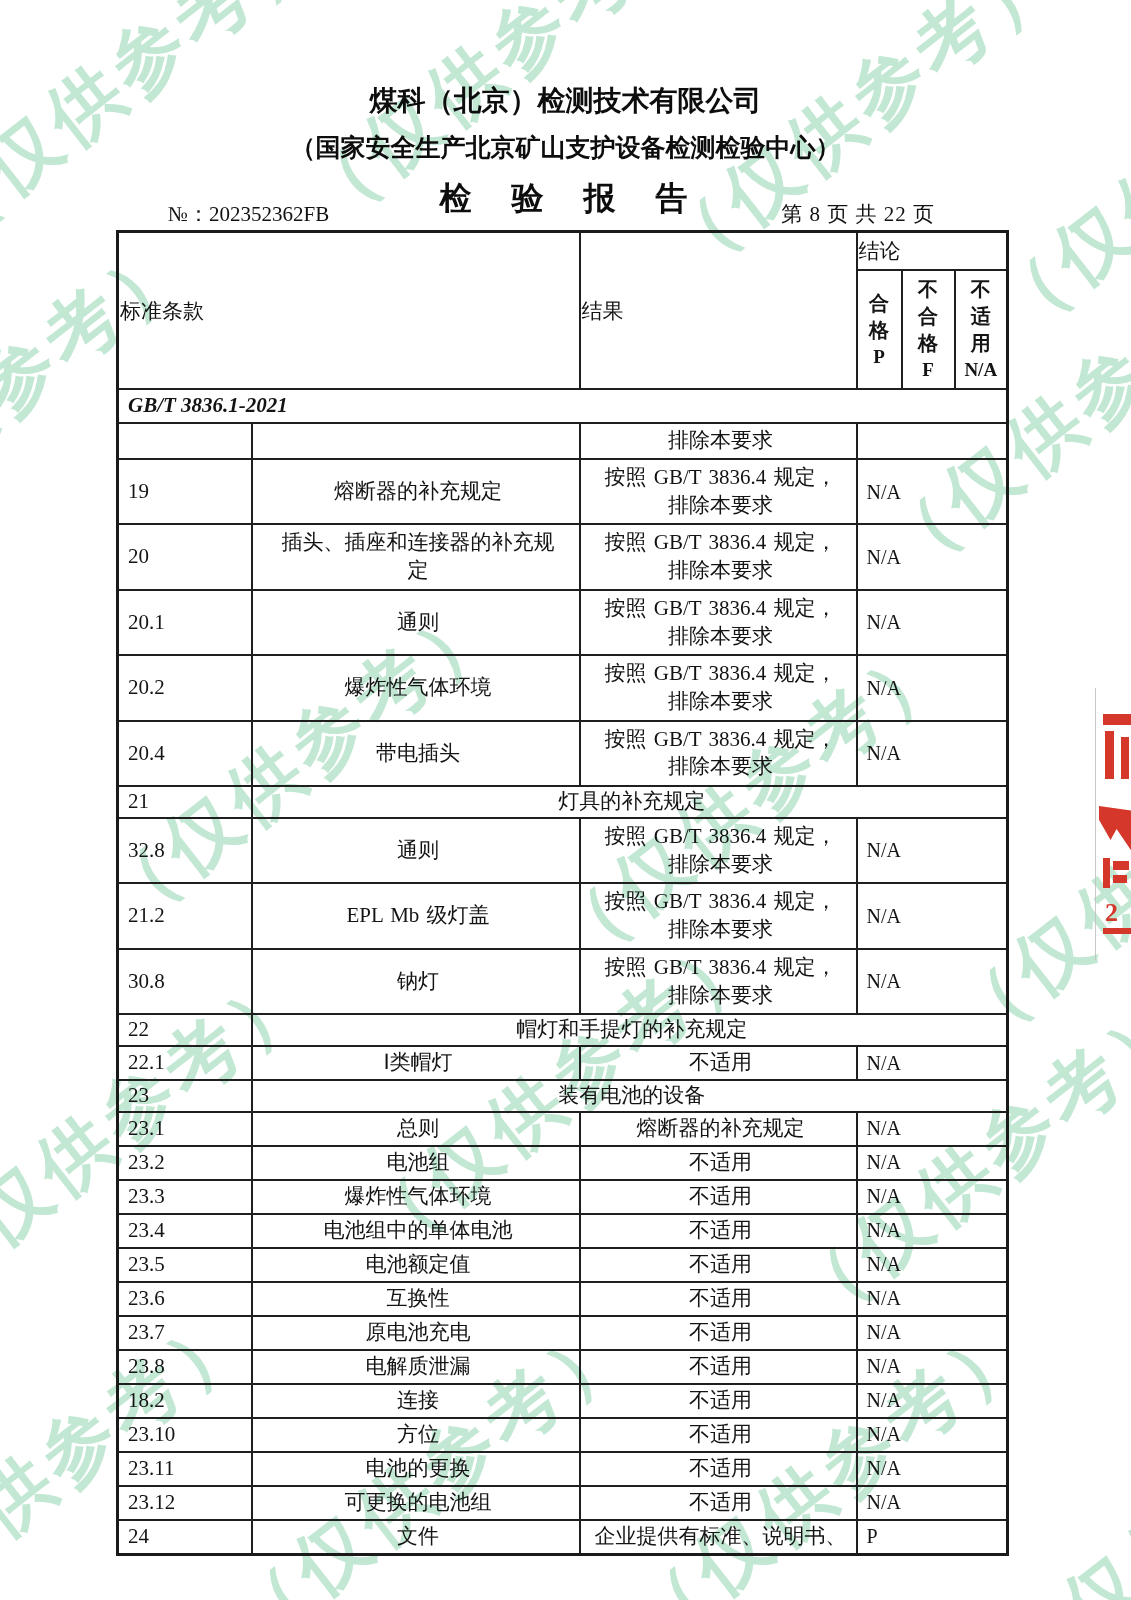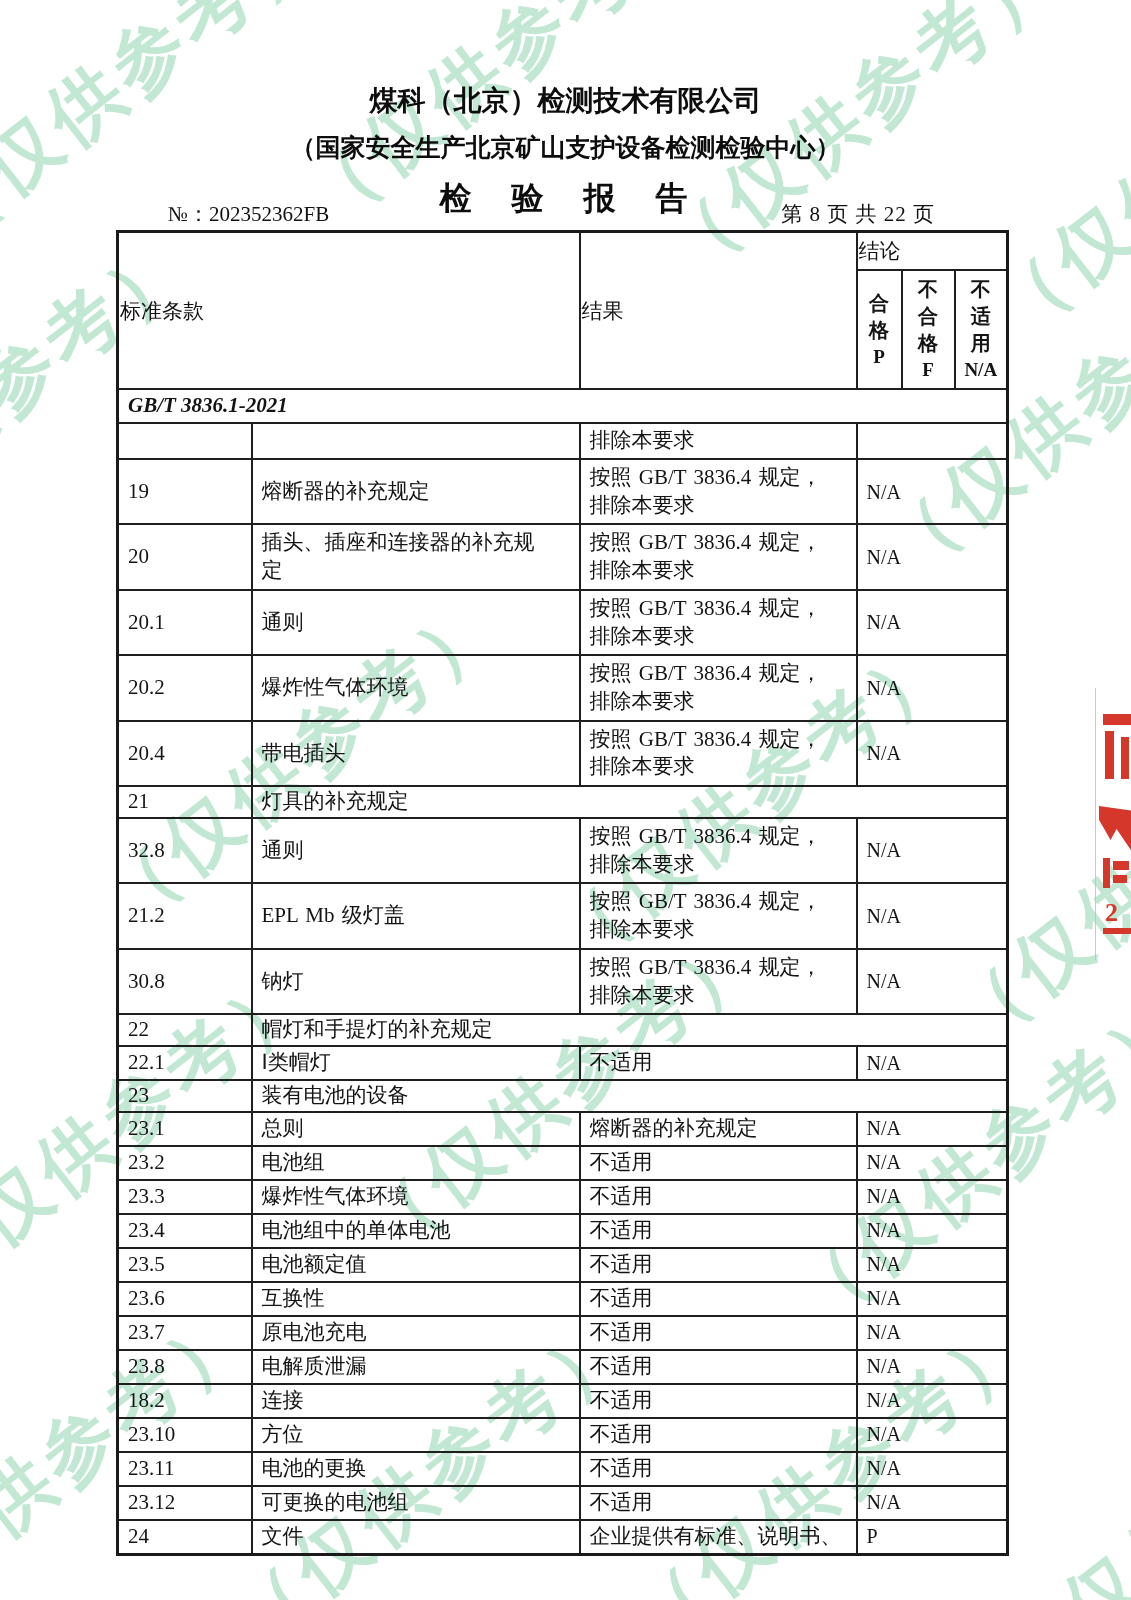--- a/index.html
+++ b/index.html
@@ -37,21 +37,21 @@
   th.h-sub { height:117px; padding:0; vertical-align:middle; }
   .stack { display:flex; flex-direction:column; align-items:center; justify-content:center;
            gap:2px; font-size:20px; line-height:1.25; height:100%;
            font-family:"Liberation Sans", sans-serif; }
   .stack .lat { font-weight:bold; font-family:"Liberation Serif", serif; font-size:19px; }
 
   table.insp td { height:30px; padding:1px 4px 1px 9px; vertical-align:middle; line-height:1.32; }
   td.c-section { font-weight:bold; padding-left:5px; height:27px;font-style:italic; }
   tr.r-group td { height:27px; }
   tr.r-cont td { height:32px; }
-  td.c-result, td.c-desc { white-space:pre-line; word-spacing:2px; }
+  td.c-result, td.c-desc { white-space:pre-line; word-spacing:2px;text-align:center; }
   tr.tall td { padding-top:4px; padding-bottom:4px; }
   td.c-concl { font-size:20px; }
 
   
   .stamp-layer { position:absolute; inset:0; z-index:3; pointer-events:none; }
   .frag { position:absolute; background:#d6372b; }
   .frag-chevron { position:absolute; background:#d6372b;
       clip-path:polygon(0 0, 100% 10%, 100% 96%, 55% 50%, 36% 74%, 0 30%); }
   .frag-digit { position:absolute; color:#d6372b; font-weight:bold; font-size:26px;
       font-family:"Liberation Serif", serif; line-height:1; }

